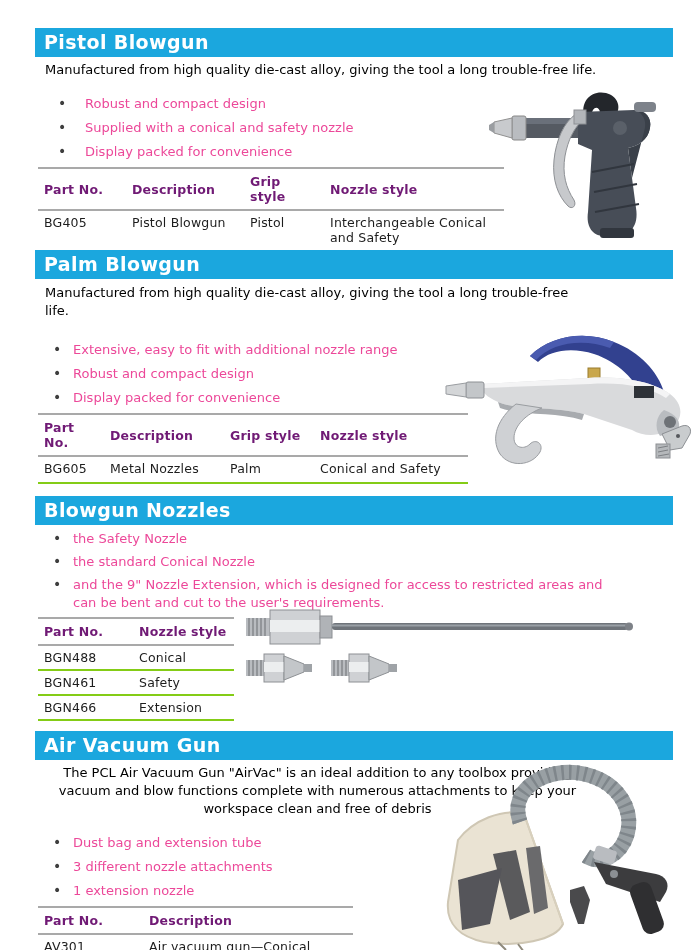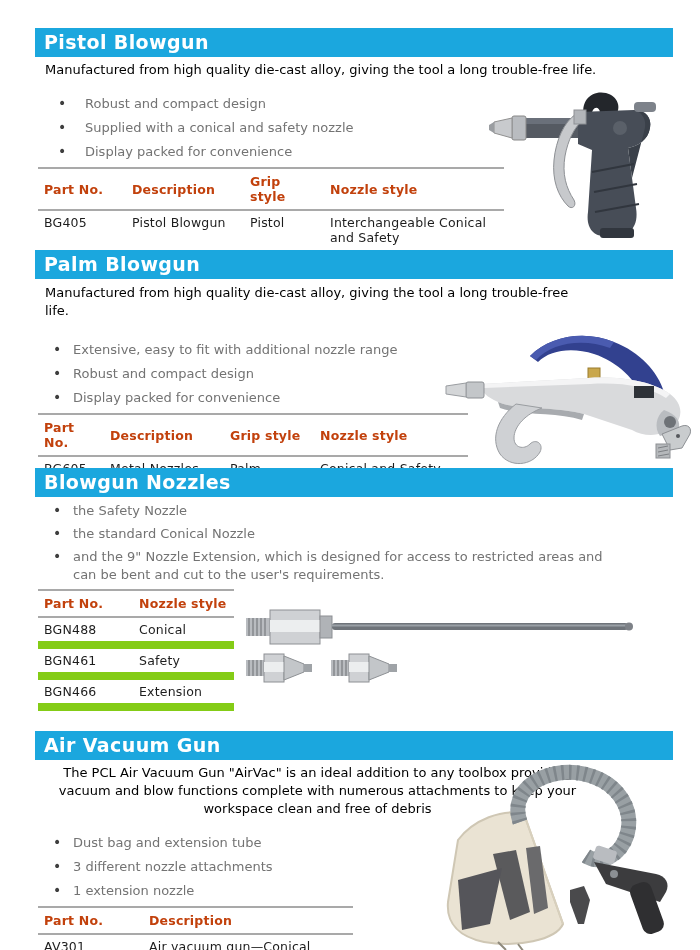--- a/index.html
+++ b/index.html
@@ -1,44 +1,44 @@
 <!DOCTYPE html>
 <html><head>
 <meta charset="utf-8">
 <style>
   html,body { margin:0; padding:0; background:#ffffff; }
   body { width:700px; height:950px; font-family:"DejaVu Sans","Liberation Sans",sans-serif; color:#3f3f3f; }
   .page { position:relative; width:700px; height:950px; overflow:hidden; background:#fff;border-radius:23px; }
 
   .sec { position:absolute; left:35px; width:638px; }
-  #sec1 { top:28px; } #sec2 { top:250px; } #sec3 { top:468px; } #sec4 { top:731px; }
+  #sec1 { top:28px; } #sec2 { top:250px; } #sec3 { top:496px; } #sec4 { top:731px; }
 
   .bar { height:29px; background:#1BA7DE; color:#ffffff; font-weight:bold; font-size:19px;
          line-height:29px; padding-left:9px; letter-spacing:.4px; box-sizing:border-box; }
 
   .para { margin:4px 0 0 10px; font-size:13px; line-height:18px; color:#000000; }
   #sec1 .para { white-space:nowrap; }
   #sec2 .para { max-width:525px; margin-top:5px; }
   #sec4 .para { max-width:545px; margin-top:4px;text-align:center; }
 
-  ul.bullets { list-style:none; margin:16px 0 0 10px; padding:0; font-size:13px; color:#737373; }
+  ul.bullets { list-style:none; margin:16px 0 0 10px; padding:0; font-size:13px; color:#ec4899; }
   ul.bullets li { position:relative; padding-left:28px; line-height:18px; margin-bottom:6px; }
   ul.bullets li::before { content:"\2022"; position:absolute; left:8px; top:-1px; font-size:14px; color:#3e3e3e; }
   #sec1 ul.bullets li { padding-left:40px; }
   #sec1 ul.bullets li::before { left:13px; }
   #sec2 ul.bullets { margin-top:21px; }
   #sec3 ul.bullets { margin-top:5px; max-width:560px; }
   #sec3 ul.bullets li { margin-bottom:5px; }
   #sec4 ul.bullets { margin-top:16px; }
 
   table { border-collapse:collapse; margin:4px 0 0 3px; font-size:12.5px; letter-spacing:.2px; table-layout:fixed; }
-  th { color:#c2410c; font-weight:bold; text-align:left; padding:5px 4px 5px 6px; line-height:15px;
+  th { color:#701a75; font-weight:bold; text-align:left; padding:5px 4px 5px 6px; line-height:15px;
        border-top:2px solid #a9a9a9; border-bottom:2px solid #a9a9a9; }
   td { color:#1d1d1d; padding:4px 4px 6px 6px; line-height:15px; vertical-align:top;
-       border-bottom:8px solid #84cc16; }
+       border-bottom:2px solid #84cc16; }
   #sec3 td { padding:4px 4px 4px 6px; }
   #sec4 table { margin-top:0; }
 
   .photo { position:absolute; z-index:1; }
   #img-pistol { left:488px; top:88px; width:205px; height:152px; }
   #img-palm   { left:438px; top:298px; width:262px; height:170px; }
   #img-nozzles{ left:232px; top:598px; width:420px; height:92px; }
   #img-airvac { left:398px; top:762px; width:295px; height:188px; }
   .photo svg { width:100%; height:100%; display:block; }
 </style>

